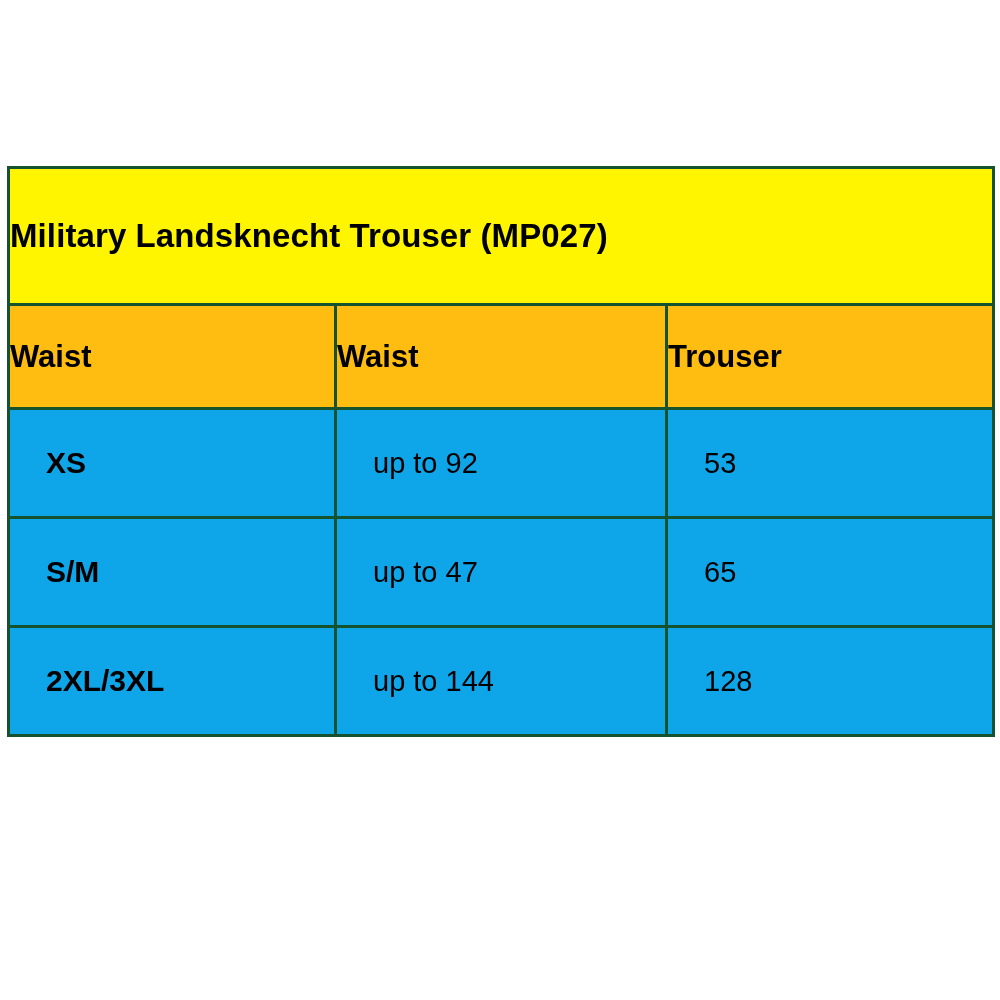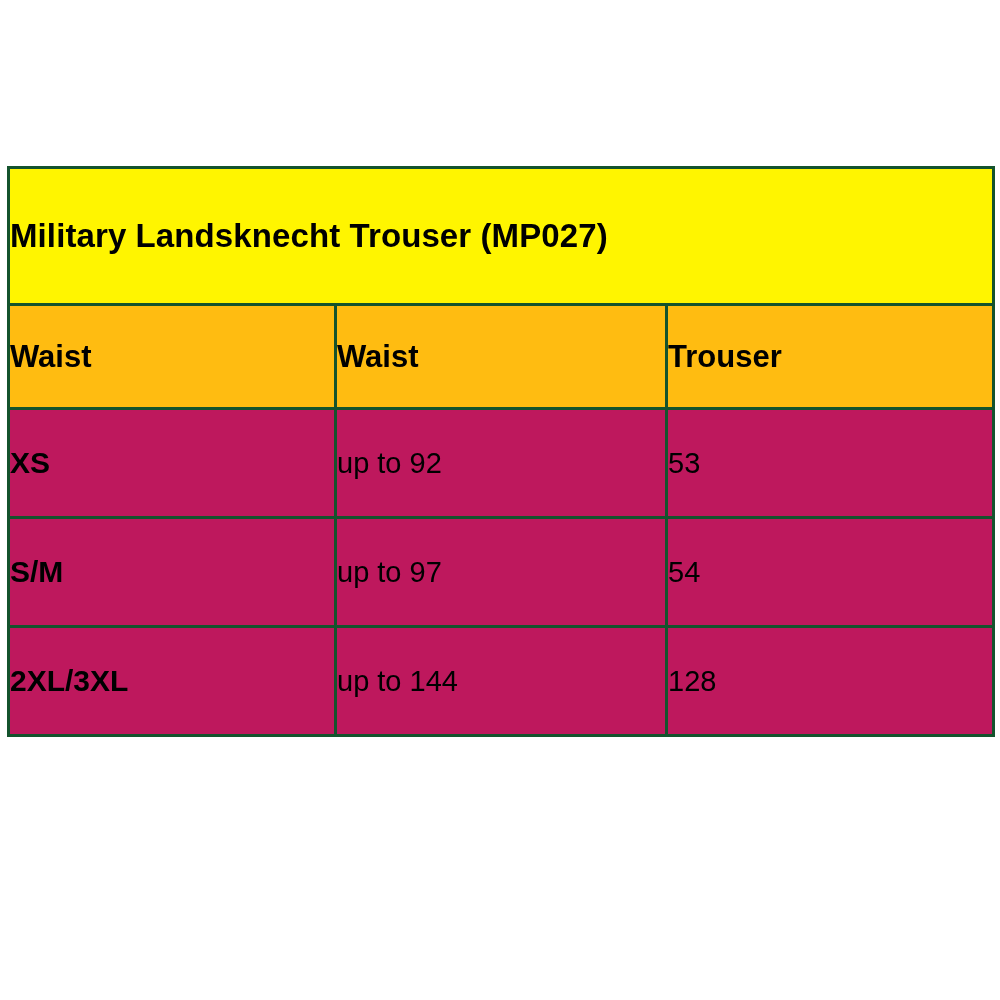--- a/index.html
+++ b/index.html
@@ -59,23 +59,24 @@
   .header-cell {
     background: #ffbc11;
     height: 101px;
     font-size: 31px;
     font-weight: bold;
   }
 
   
   .data-row td {
     height: 106px;
-    background: #be185d;
+    background: #0ea5e9;
     font-size: 29px;
     font-weight: normal;
+    padding-left: 36px;
   }
   .data-row td.size-cell {
     font-weight: bold;
     font-size: 30px;
   }
 </style>
 </head>
 <body>
 
 <div class="page">
@@ -99,22 +100,22 @@
     </thead>
 
     <tbody>
       <tr class="data-row">
         <td class="size-cell">XS</td>
         <td>up to 92</td>
         <td>53</td>
       </tr>
       <tr class="data-row">
         <td class="size-cell">S/M</td>
-        <td>up to 97</td>
-        <td>54</td>
+        <td>up to 47</td>
+        <td>65</td>
       </tr>
       <tr class="data-row">
         <td class="size-cell">2XL/3XL</td>
         <td>up to 144</td>
         <td>128</td>
       </tr>
     </tbody>
   </table>
 
 </div>

